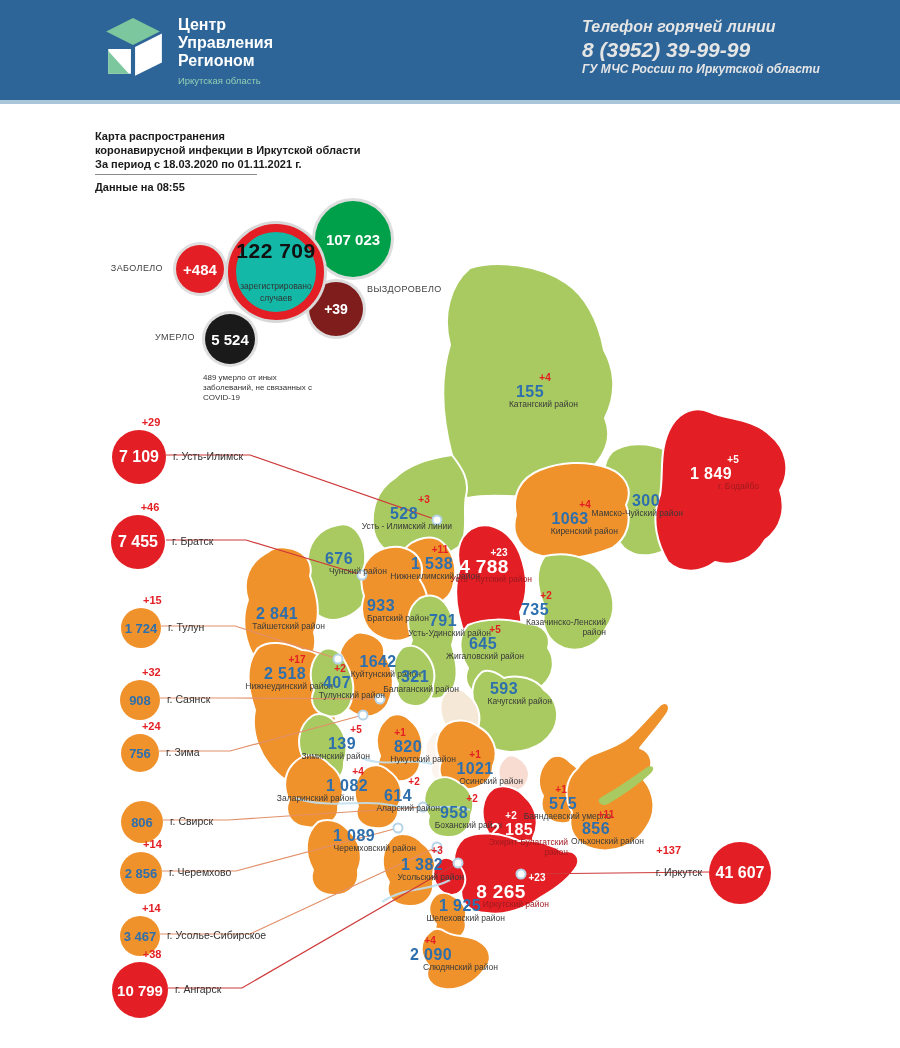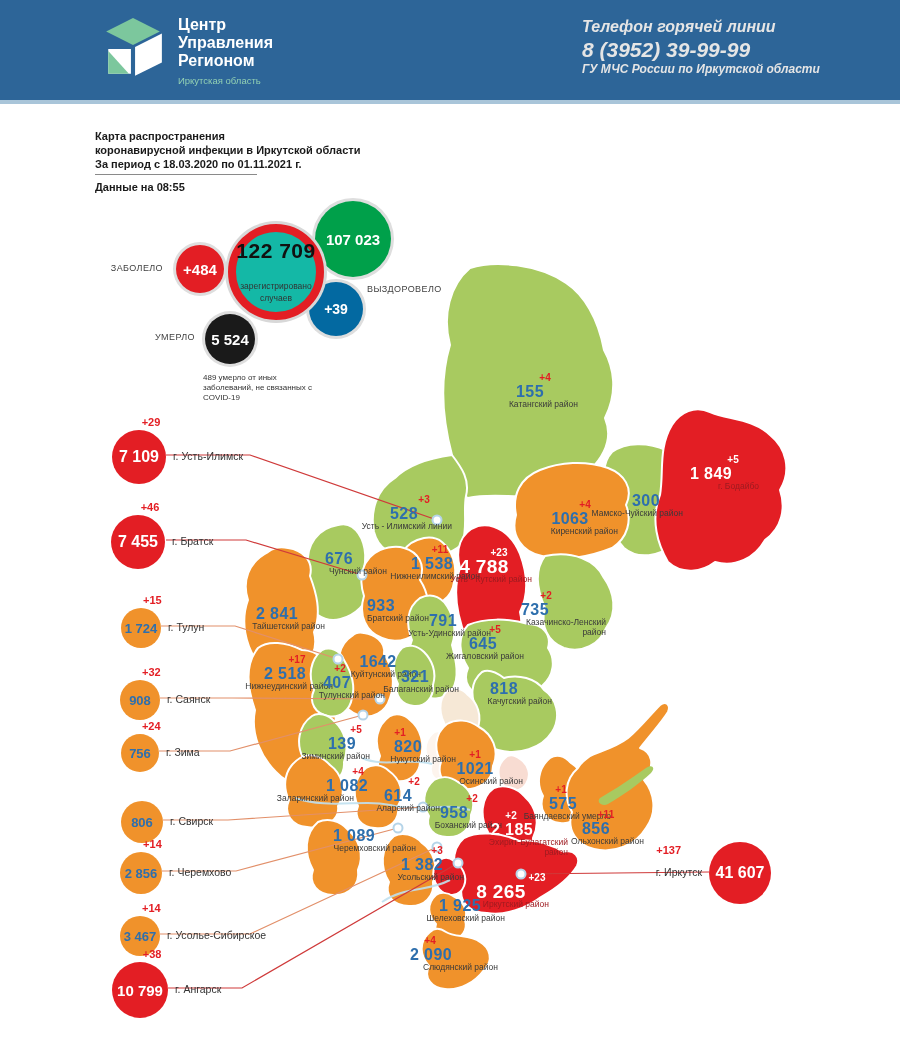--- a/index.html
+++ b/index.html
@@ -151,21 +151,21 @@
         <circle cx="363" cy="715" r="4.5"></circle>
         <circle cx="423" cy="807" r="4.5"></circle>
       <circle cx="398" cy="828" r="4.5"></circle>
         <circle cx="437" cy="847" r="4.5"></circle>
         <circle cx="458" cy="863" r="4.5"></circle>
       <circle cx="521" cy="874" r="4.5"></circle>
     </g>
   </svg>
 
   <div class="sc" style="left:315px;top:201px;width:76px;height:76px;background:#00a04a;color:#fff;font-size:15px;">107 023</div>
-  <div class="sc" style="left:309px;top:282px;width:54px;height:54px;background:#0369a1;color:#fff;font-size:14px;">+39</div>
+  <div class="sc" style="left:309px;top:282px;width:54px;height:54px;background:#7f1d1d;color:#fff;font-size:14px;">+39</div>
   <div class="sc" style="left:205px;top:314px;width:50px;height:50px;background:#1a1a1a;color:#fff;font-size:15px;">5 524</div>
   <div class="sc" style="left:176px;top:245px;width:48px;height:48px;background:#e31e24;color:#fff;font-size:15px;">+484</div>
   <div class="sc" style="left:228px;top:224px;width:96px;height:96px;background:#14b8a6;border:8px solid #e31e24;box-shadow:0 0 0 3px #d8d8d8;">
     <div class="big-num">122 709</div>
     <div class="big-cap">зарегистрировано случаев</div>
   </div>
   <div class="stat-label" style="left:63px;top:263px;width:100px;text-align:right;">ЗАБОЛЕЛО</div>
   <div class="stat-label" style="left:367px;top:284px;">ВЫЗДОРОВЕЛО</div>
   <div class="stat-label" style="left:100px;top:332px;width:95px;text-align:right;">УМЕРЛО</div>
   <div class="footnote">489 умерло от иных заболеваний, не связанных с COVID-19</div>
@@ -250,21 +250,21 @@
       <div class="dn">407</div>
       <div class="dl">Тулунский район</div>
     </div>
   <div class="d" style="left:415px;top:657px;">
       <div class="dd"></div>
       <div class="dn">321</div>
       <div class="dl" style="transform:translateX(-4px);">Балаганский район</div>
     </div>
   <div class="d" style="left:504px;top:669px;">
       <div class="dd"></div>
-      <div class="dn">818</div>
+      <div class="dn">593</div>
       <div class="dl">Качугский район</div>
     </div>
   <div class="d" style="left:342px;top:724px;">
       <div class="dd" style="margin-left:28px;">+5</div>
       <div class="dn">139</div>
       <div class="dl" style="transform:translateX(-20px);">Зиминский район</div>
     </div>
   <div class="d" style="left:408px;top:727px;">
       <div class="dd" style="margin-left:-16px;">+1</div>
       <div class="dn">820</div>

